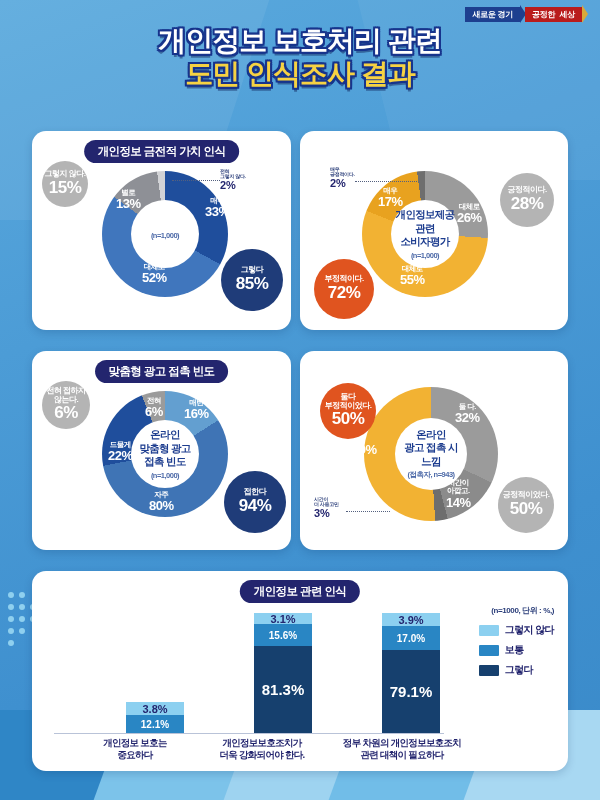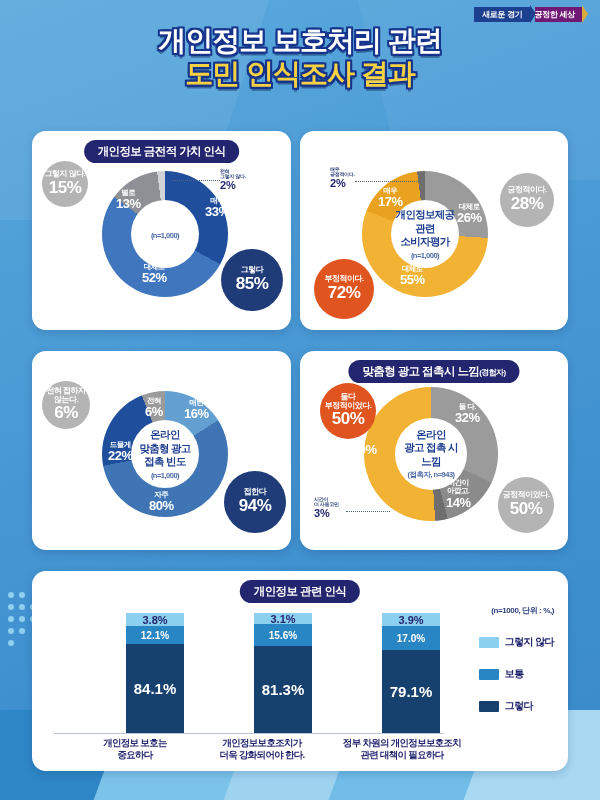--- a/index.html
+++ b/index.html
@@ -20,22 +20,22 @@
   .dots { position:absolute; left:8px; top:592px; width:34px; height:62px; }
   .dots b { position:absolute; width:6px; height:6px; border-radius:50%;
             background:#8fd0ef; display:block; }
 
   
   .badge { position:absolute; top:7px; right:12px; display:flex; align-items:center; height:14px; }
   .badge .b1 { background:#1d3f8f; color:#fff; font-size:8px; font-weight:bold;
                padding:2px 7px 2px 8px; letter-spacing:-.3px; }
   .badge .arrow1 { width:0;height:0;border-left:6px solid #1d3f8f;
                    border-top:9px solid transparent;border-bottom:9px solid transparent; }
-  .badge .b2 { background:#701a75; color:#fff; font-size:8px; font-weight:bold;
-               padding:2px 7px 2px 0; letter-spacing:-.3px; margin-left:-1px;}
+  .badge .b2 { background:#b91c1c; color:#fff; font-size:8px; font-weight:bold;
+               padding:2px 7px 2px 7px; letter-spacing:-.3px; margin-left:-1px;font-family:Liberation Mono, monospace;}
   .badge .arrow2 { width:0;height:0;border-left:6px solid #d9a93b;
                    border-top:9px solid transparent;border-bottom:9px solid transparent; }
 
   .title { position:absolute; top:24px; left:0; width:600px; text-align:center; }
   .title .l1, .title .l2 { font-weight:bold; letter-spacing:-1px; line-height:1.18; }
   .title .l1 { font-size:28px; color:#ffffff;
      text-shadow:-2px 0 #17348c,0 -2px #17348c,2px 0 #17348c,0 2px #17348c,
                  -2px -2px #17348c,2px -2px #17348c,-2px 2px #17348c,2px 2px #17348c,
                  0 4px 0 rgba(10,25,80,.45); }
   .title .l2 { font-size:28px; color:#f6d243;
@@ -86,21 +86,21 @@
                 letter-spacing:-.3px; }
   .tinylab .v { font-size:11px; font-weight:bold; color:#23256e; display:block; }
   .leader { position:absolute; border-top:1px dotted #54607f; height:0; }
 
   
   .note { position:absolute; right:14px; top:34px; font-size:8px;
           font-weight:bold; color:#2b3e7a; letter-spacing:-.4px; }
   .legend { position:absolute; right:14px; top:52px; }
   .legend div { display:flex; align-items:center; margin-bottom:6px; }
   .legend .sw { width:20px; height:11px; margin-right:6px; border-radius:1px; }
-  .legend span { font-size:10px; font-weight:bold; color:#23256e; letter-spacing:-.6px;margin-top:12px; }
+  .legend span { font-size:10px; font-weight:bold; color:#23256e; letter-spacing:-.6px; }
 
   .plot { position:absolute; left:22px; top:42px; width:380px; height:120px; }
   .axis { position:absolute; left:22px; top:162px; width:390px;
           border-top:1.5px solid #b9c3d8; }
   .bargroup { position:absolute; bottom:0; width:58px; }
   .seg { width:100%; display:flex; align-items:center; justify-content:center;
          color:#fff; font-weight:bold; }
   .seg.s1 { background:#8cd0f0; font-size:11px; color:#23256e; }
   .seg.s2 { background:#2986c4; font-size:10px; }
   .seg.s3 { background:#16406e; font-size:15px; }
@@ -225,20 +225,21 @@
     <span class="t">긍정적이다.</span>
     <span class="v">28%</span>
   </div>
   <div class="bub org" style="left:14px;top:128px;width:60px;height:60px;">
     <span class="t">부정적이다.</span>
     <span class="v">72%</span>
   </div>
 </div>
 
 <div class="card card-c">
+  <div class="pill">맞춤형 광고 접촉 빈도</div>
 
   <div class="donut-wrap" style="left:70px;top:40px;width:126px;height:126px;">
     <div class="donut" style="inset:0;background:conic-gradient(
          #639fd0 0deg 57.6deg,
          #3f74b5 57.6deg 259.2deg,
          #1f4e9c 259.2deg 338.4deg,
          #9b9b9b 338.4deg 360deg);"></div>
     <div class="hole" style="inset:29px;">
       <div class="ct">온라인<br>맞춤형 광고<br>접촉 빈도</div>
       <div class="cn">(n=1,000)</div>
@@ -266,23 +267,20 @@
     <span class="t">전혀 접하지<br>않는다.</span>
     <span class="v">6%</span>
   </div>
   <div class="bub navy" style="left:192px;top:120px;width:62px;height:62px;">
     <span class="t">접한다</span>
     <span class="v">94%</span>
   </div>
 </div>
 
 <div class="card card-d">
-  <div class="pill">
-    <span>맞춤형 광고 접촉시 느낌</span><small>(경험자)</small>
-  </div>
 
   <div class="donut-wrap" style="left:64px;top:36px;width:134px;height:134px;">
     <div class="donut" style="inset:0;background:conic-gradient(
          #9b9b9b 0deg 115.2deg,
          #8b8b8b 115.2deg 165.6deg,
          #6e6e6e 165.6deg 176.4deg,
          #f2b233 176.4deg 360deg);"></div>
     <div class="hole" style="inset:31px;">
       <div class="ct">온라인<br>광고 접촉 시<br>느낌</div>
       <div class="cn">(접촉자, n=943)</div>
@@ -334,21 +332,20 @@
     <div>
       <span class="sw" style="background:#16406e"></span>
       <span>그렇다</span>
     </div>
   </div>
 
   <div class="plot">
     <div class="bargroup" style="left:72px;">
       <div class="seg s1" style="height:13px;">3.8%</div>
       <div class="seg s2" style="height:18px;">12.1%</div>
-      <div class="seg s3" style="height:89px;">84.1%</div>
     </div>
     <div class="bargroup" style="left:200px;">
       <div class="seg s1" style="height:11px;">3.1%</div>
       <div class="seg s2" style="height:22px;">15.6%</div>
       <div class="seg s3" style="height:87px;">81.3%</div>
     </div>
     <div class="bargroup" style="left:328px;">
       <div class="seg s1" style="height:13px;">3.9%</div>
       <div class="seg s2" style="height:24px;">17.0%</div>
       <div class="seg s3" style="height:83px;">79.1%</div>

